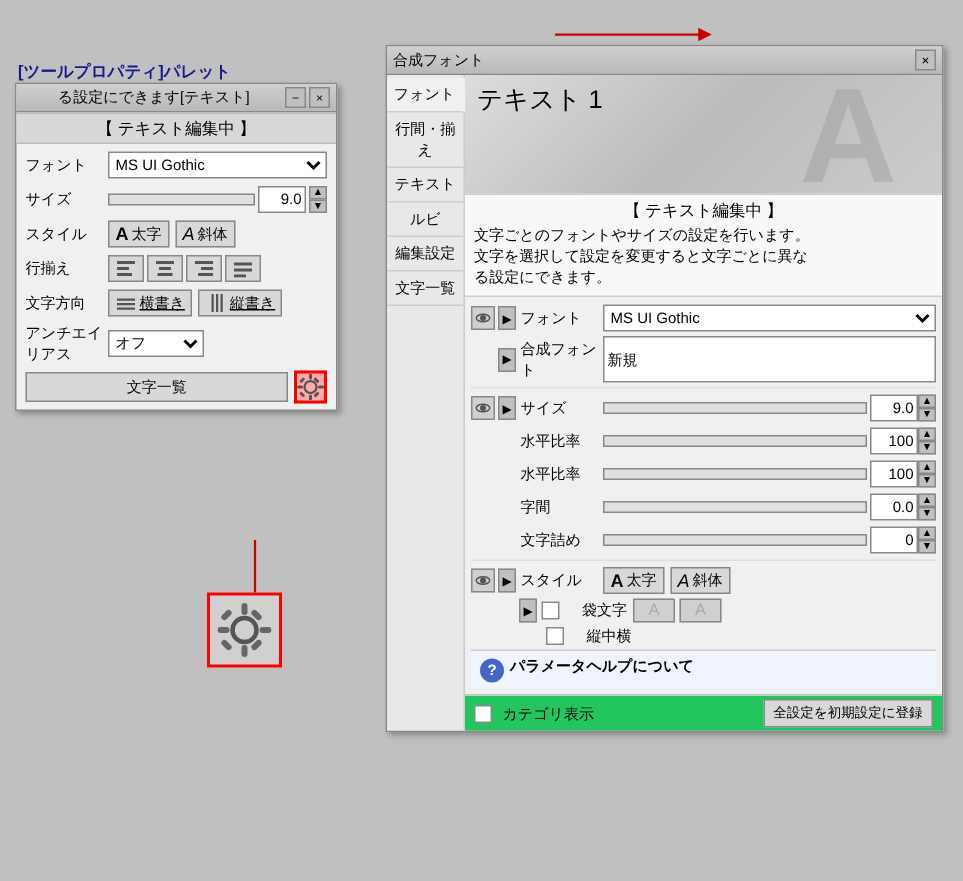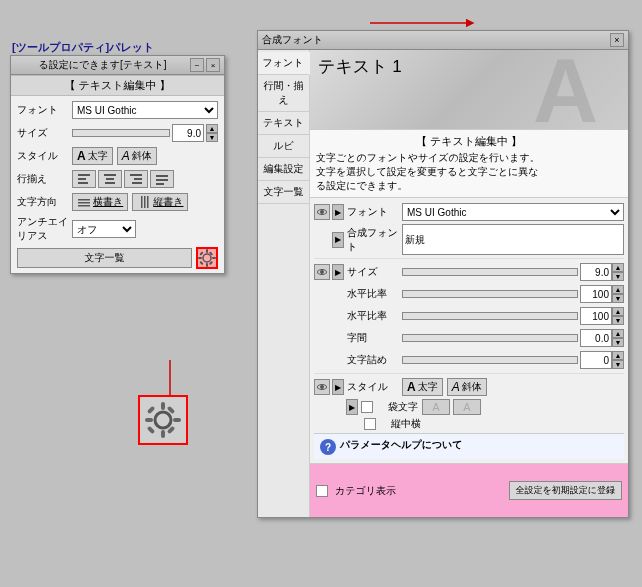--- a/index.html
+++ b/index.html
@@ -493,23 +493,23 @@
       flex-shrink: 0;
       margin-top: 1px;
     }
     .help-text {
       flex: 1;
       line-height: 1.4;
     }
 
     
     .subtool-bottom {
-      background: #f9a8d4;
+      background: #22c55e;
       border-top: 1px solid #ccc;
-      padding: 17px 6px;
+      padding: 2px 6px;
       display: flex;
       align-items: center;
       justify-content: space-between;
     }
     .category-check {
       display: flex;
       align-items: center;
       gap: 3px;
       font-size: 10px;
     }

